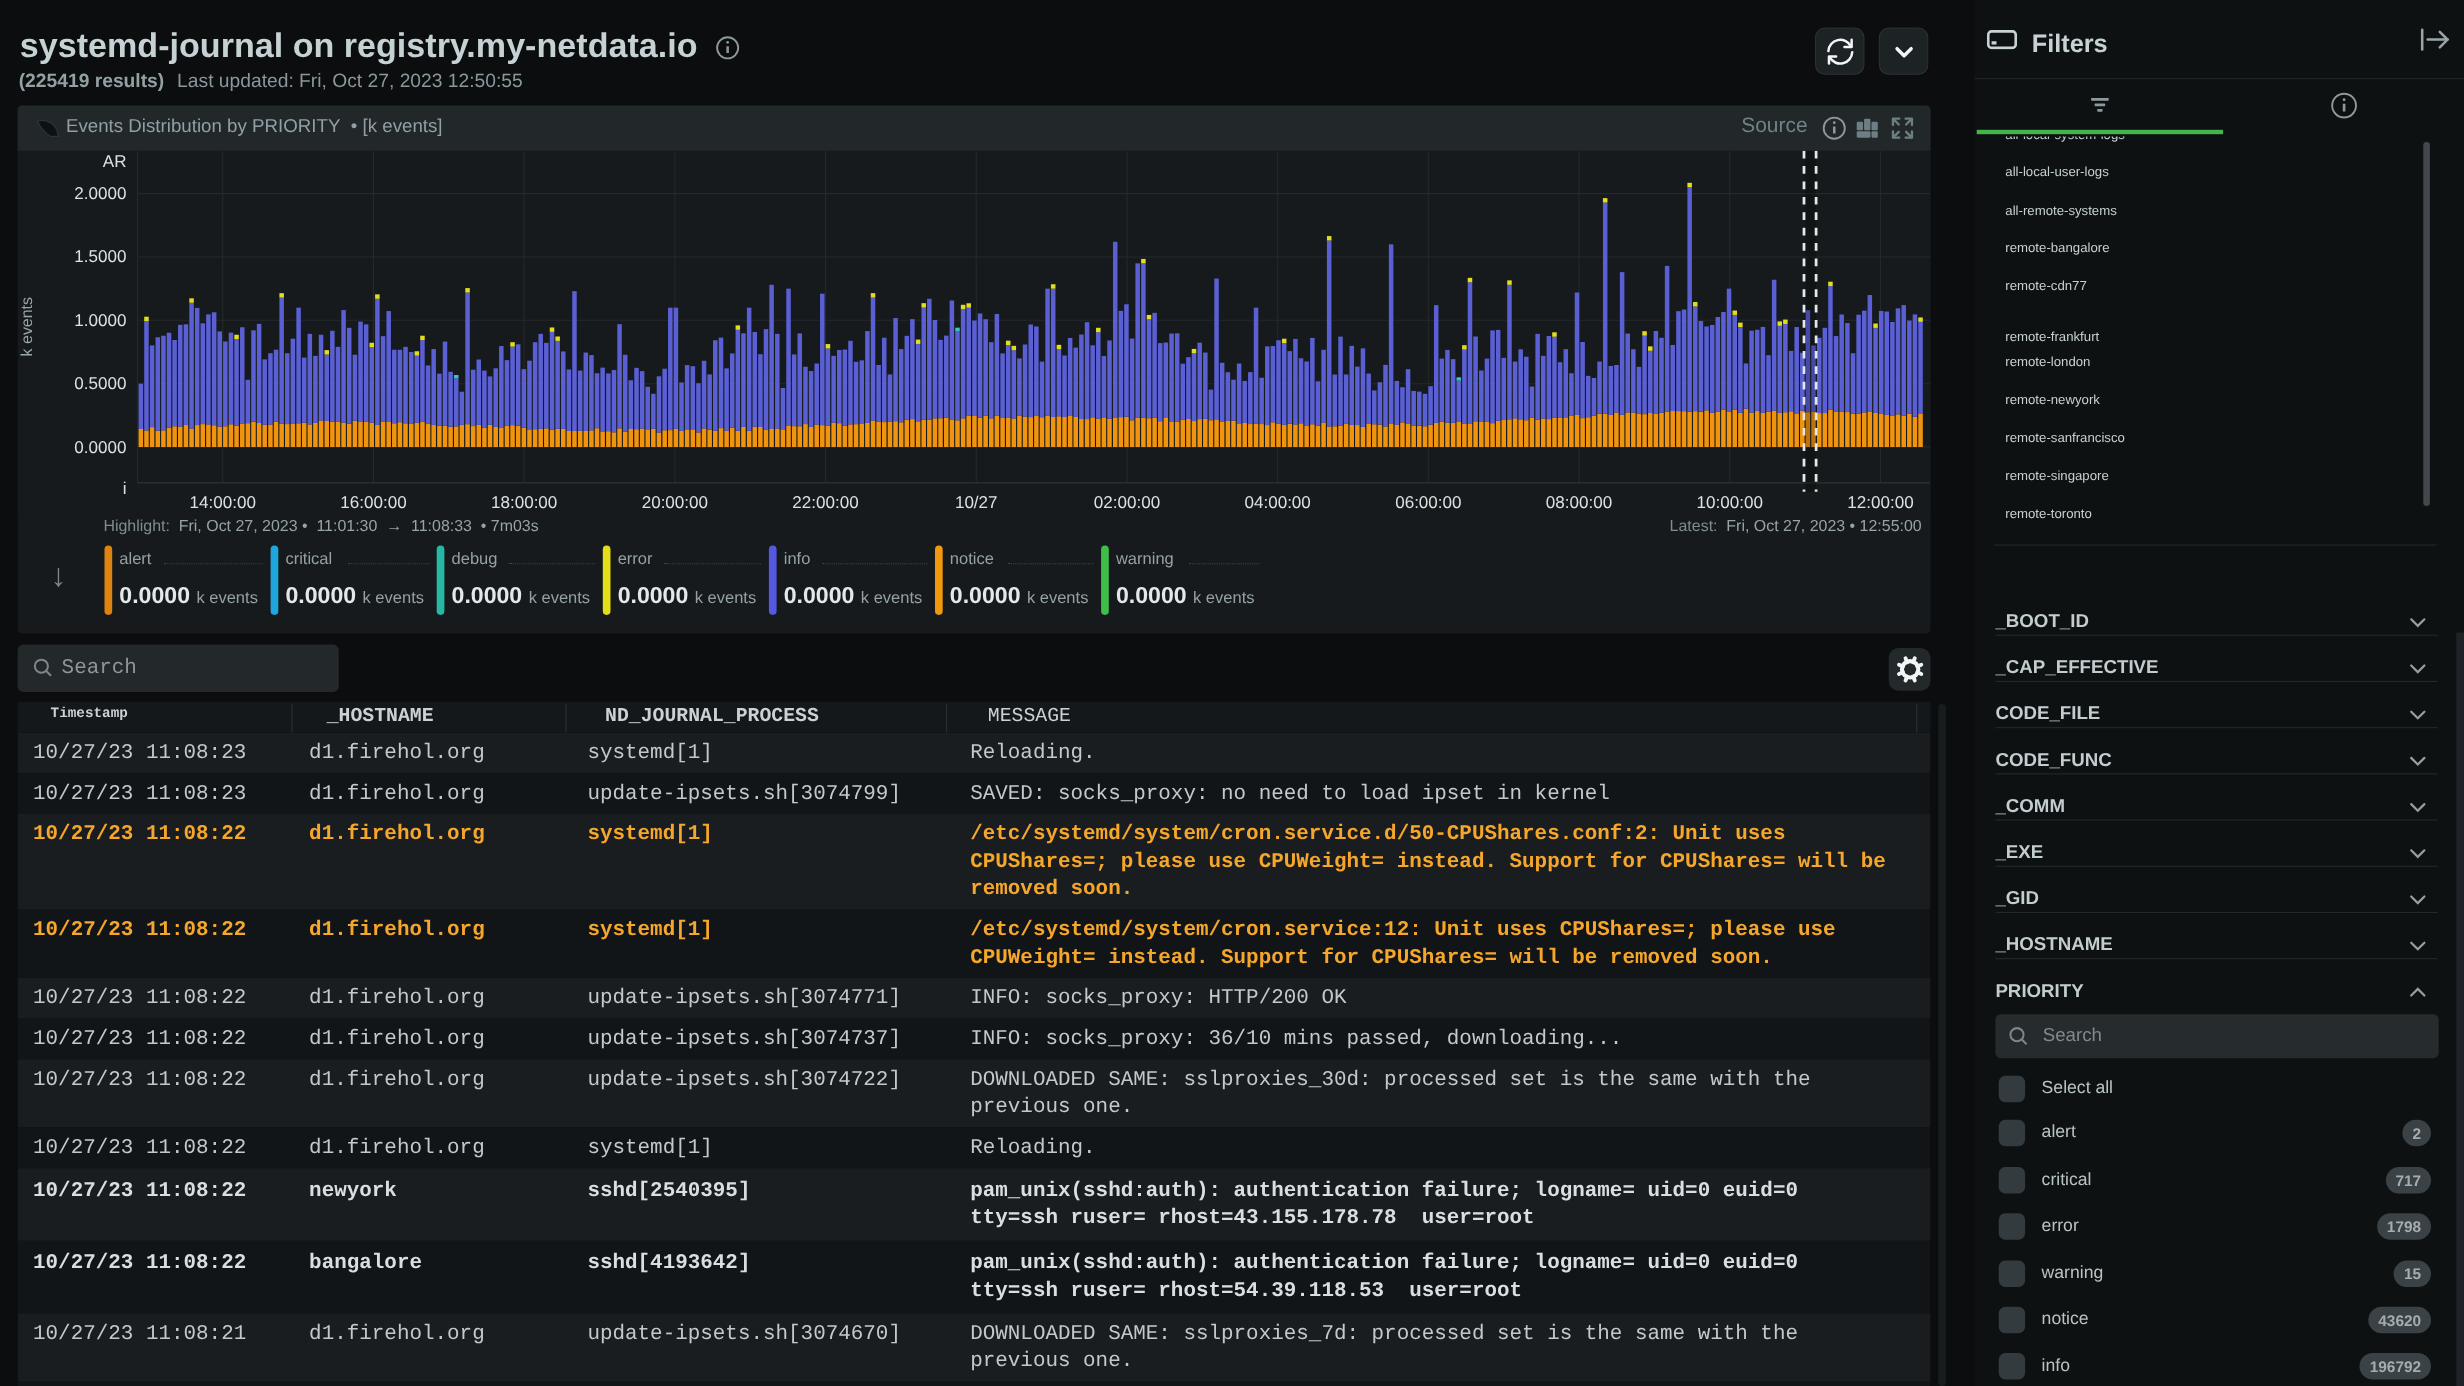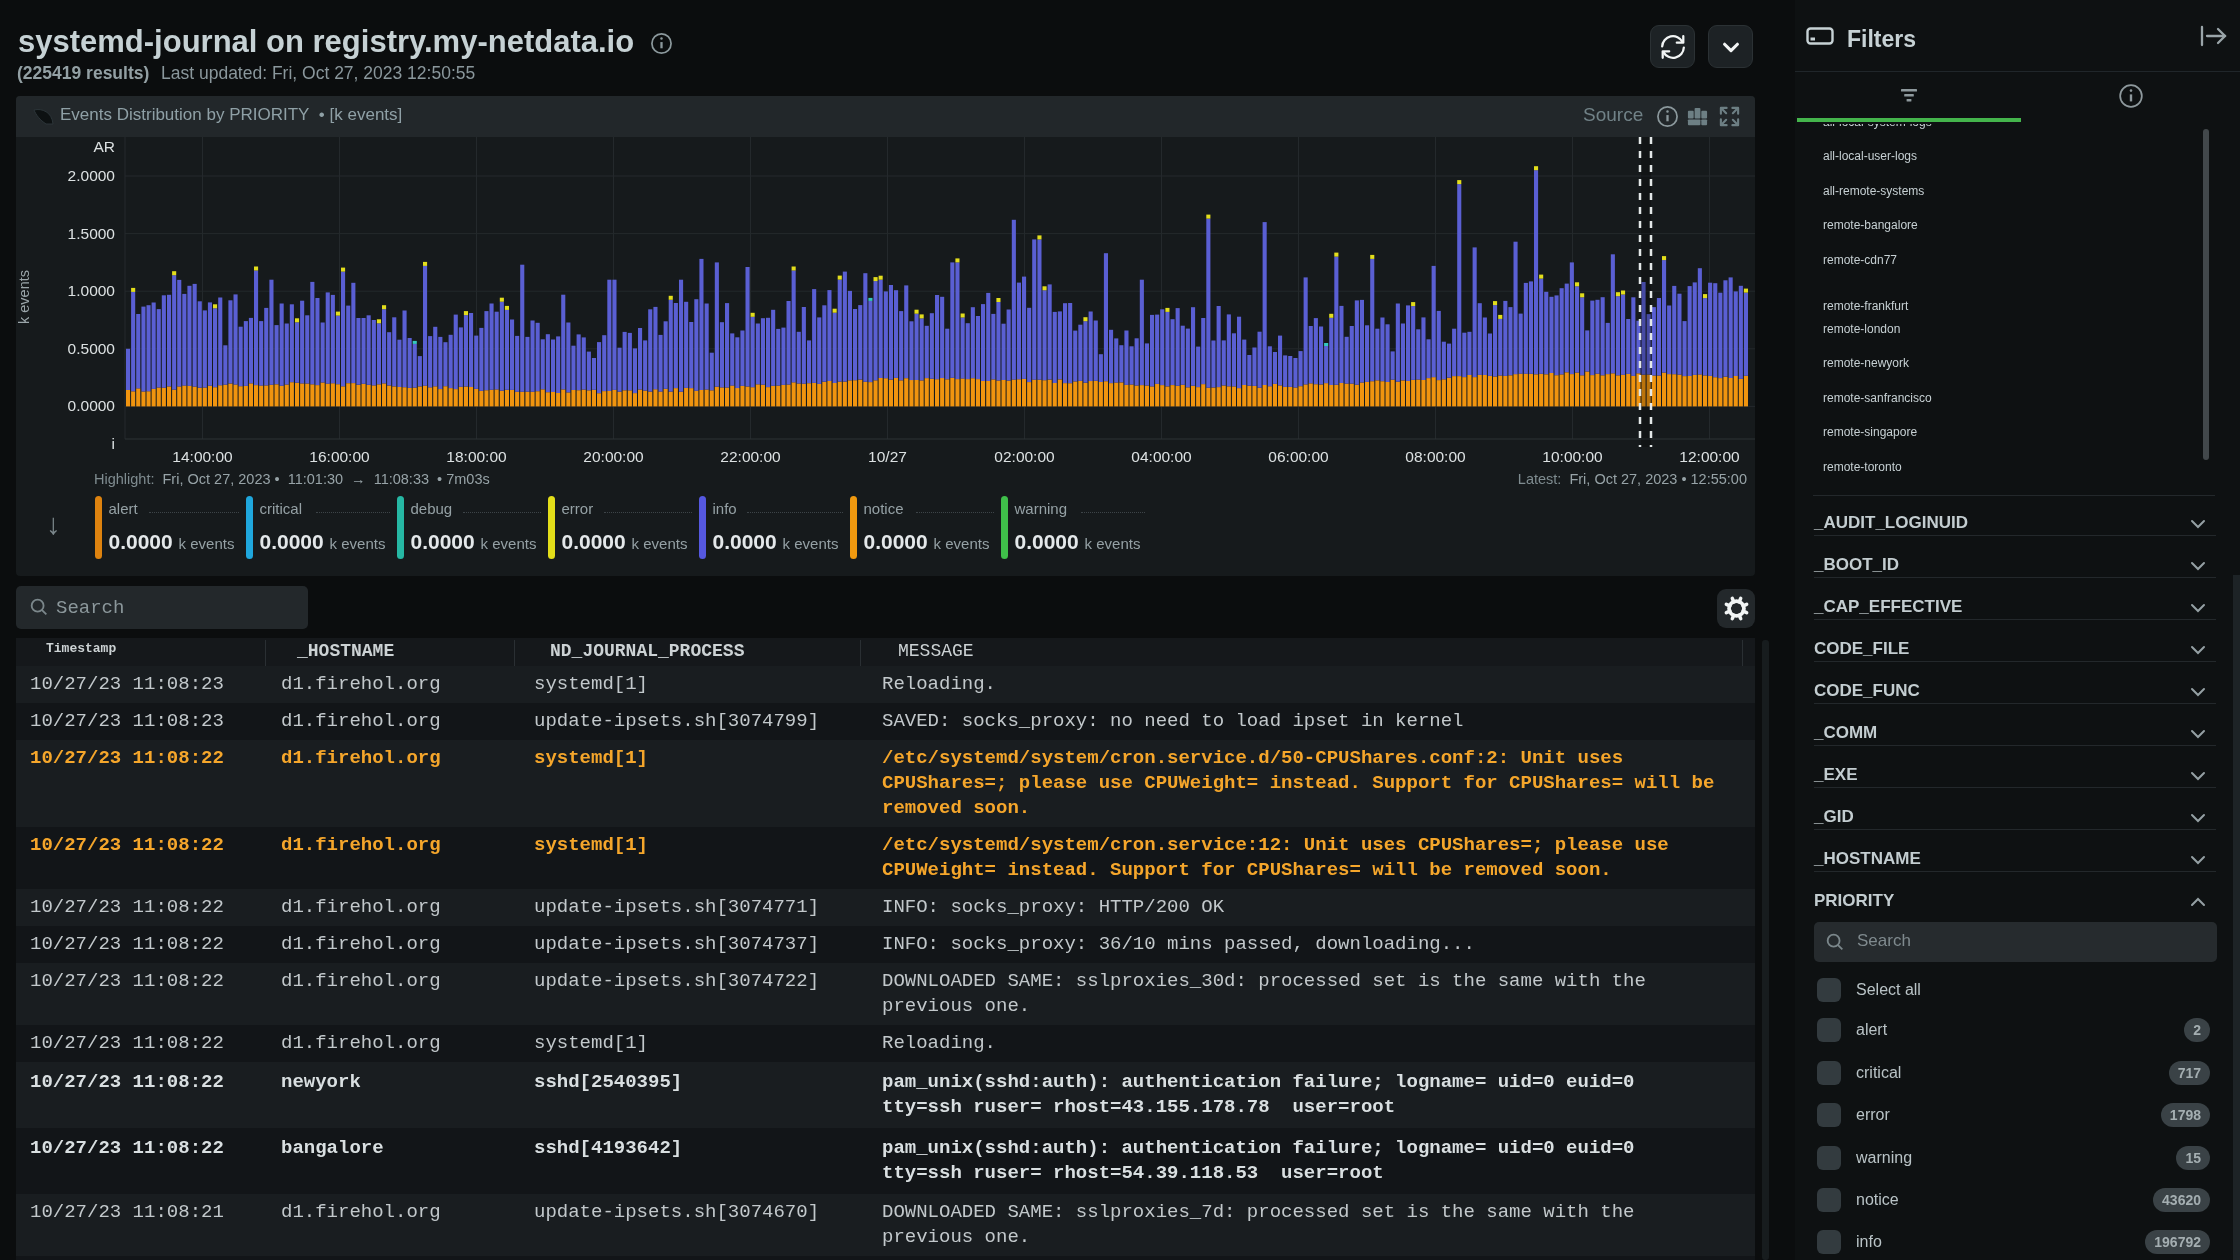--- a/index.html
+++ b/index.html
@@ -987,25 +987,20 @@
 <div class="slitem" style="top:129px">remote-cdn77</div>
 <div class="slitem" style="top:175px">remote-frankfurt</div>
 <div class="slitem" style="top:198px">remote-london</div>
 <div class="slitem" style="top:232px">remote-newyork</div>
 <div class="slitem" style="top:267px">remote-sanfrancisco</div>
 <div class="slitem" style="top:301px">remote-singapore</div>
 <div class="slitem" style="top:336px">remote-toronto</div>
   </div>
   <div class="abs" style="left:408px;top:129px;width:6px;height:331px;background:#42484b;border-radius:3px"></div>
   <div class="abs" style="left:18px;top:495px;width:402px;border-top:1px solid #23282b"></div>
-  <div class="ssec" style="top:505px">_AUDIT_LOGINUID
-<svg class="chev" width="20" height="20" viewBox="0 0 20 20">
-        <path d="M4 7 L10 13 L16 7" stroke="#95a0a4" stroke-width="2" fill="none" stroke-linecap="round"></path>
-      </svg>
-<div class="sdiv"></div></div>
 <div class="ssec" style="top:547px">_BOOT_ID
 <svg class="chev" width="20" height="20" viewBox="0 0 20 20">
         <path d="M4 7 L10 13 L16 7" stroke="#95a0a4" stroke-width="2" fill="none" stroke-linecap="round"></path>
       </svg>
 <div class="sdiv"></div></div>
 <div class="ssec" style="top:589px">_CAP_EFFECTIVE
 <svg class="chev" width="20" height="20" viewBox="0 0 20 20">
         <path d="M4 7 L10 13 L16 7" stroke="#95a0a4" stroke-width="2" fill="none" stroke-linecap="round"></path>
       </svg>
 <div class="sdiv"></div></div>

